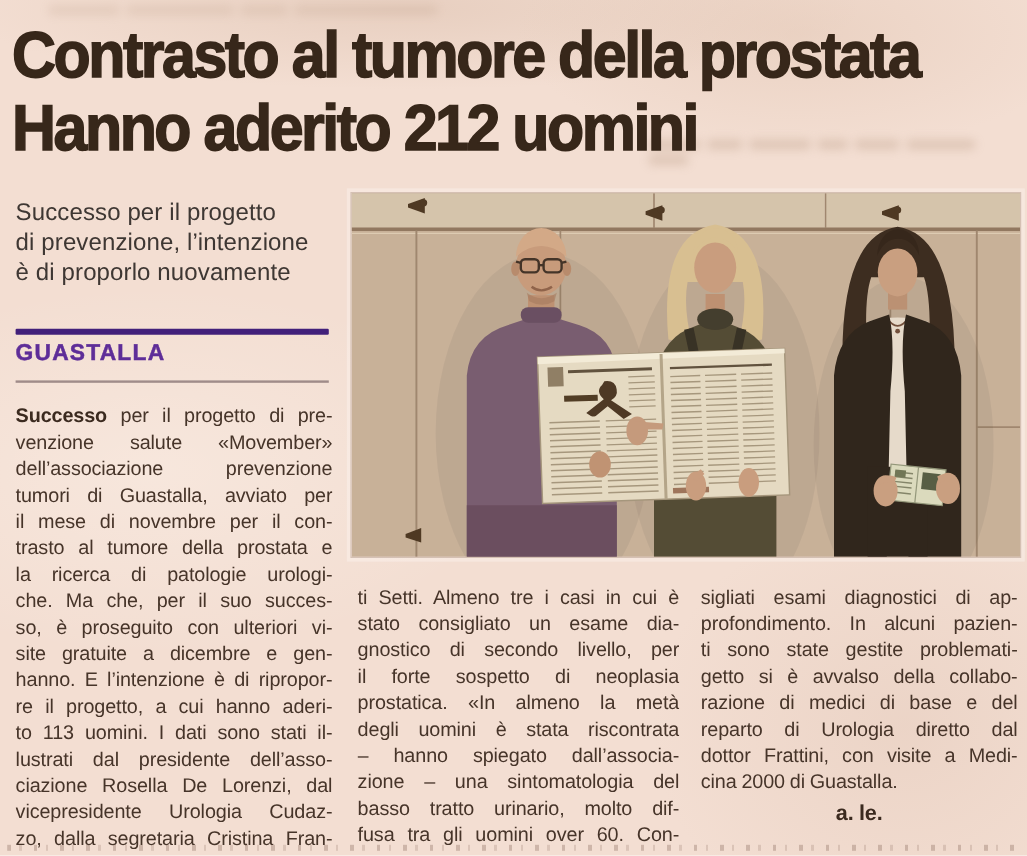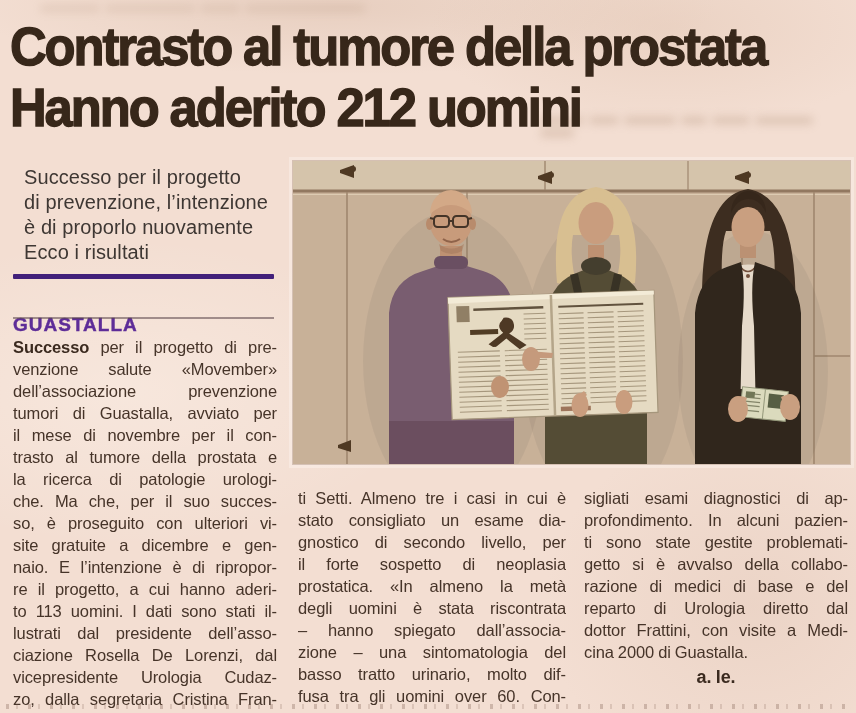--- a/index.html
+++ b/index.html
@@ -15,26 +15,26 @@
     color:#44332a;
   }
   .headline{
     position:absolute; left:10px; top:16px; width:846px;
     font-weight:700; font-size:54px; line-height:61px; letter-spacing:-2.2px;
     color:#37271a; -webkit-text-stroke:1.3px #37271a;
     transform:scaleX(.94); transform-origin:left top; white-space:nowrap;
   }
   .standfirst{
     position:absolute; left:13px; top:165px; width:266px;
-    font-size:20px; line-height:25px; color:#3e3733; letter-spacing:.1px;margin-left:11px;
+    font-size:20px; line-height:25px; color:#3e3733; letter-spacing:.1px;
   }
   .rule-thick{ position:absolute; left:13px; top:274px; width:261px; height:5px; background:#42207a; border-radius:1px;}
   .section-label{
     position:absolute; left:13px; top:284px;
-    font-size:19px; font-weight:700; letter-spacing:1px; color:#5e2d98;margin-top:30px;
+    font-size:19px; font-weight:700; letter-spacing:1px; color:#5e2d98;
     -webkit-text-stroke:.4px #5e2d98;
   }
   .rule-thin{ position:absolute; left:13px; top:317px; width:261px; height:2px; background:rgba(90,70,75,.55);}
   .body-col{ font-size:16.5px; line-height:22px; color:#463429; letter-spacing:-.1px; word-spacing:-.5px;}
   .body-col .line{ text-align:justify; text-align-last:justify; height:22px; overflow:hidden; }
   .col-left{ position:absolute; left:13px; top:336px; width:264px;}
   .col-mid{ position:absolute; left:298px; top:487px; width:268px;}
   .col-right{ position:absolute; left:584px; top:487px; width:264px;}
   .col-right .lines > .line:last-child{ text-align-last:left; }
   .lead-word{ font-weight:700; color:#3b2a1f;}
@@ -75,21 +75,20 @@
 
   <h1 class="headline" style="margin:0;">
     <div>Contrasto al tumore della prostata</div>
     <div>Hanno aderito 212 uomini</div>
   </h1>
 
   <div class="standfirst">
       <div class="line">Successo per il progetto</div>
       <div class="line">di prevenzione, l’intenzione</div>
       <div class="line">è di proporlo nuovamente</div>
-      <div class="line">Ecco i risultati</div>
     </div>
 
   <div class="rule-thick"></div>
   <div class="section-label">GUASTALLA</div>
   <div class="rule-thin"></div>
 
   <div class="body-col col-left">
     <div class="line">
       <span class="lead-word">Successo</span>
       <span>per il progetto di pre-</span>
@@ -97,21 +96,21 @@
     <div class="lines">
         <div class="line">venzione salute «Movember»</div>
         <div class="line">dell’associazione prevenzione</div>
         <div class="line">tumori di Guastalla, avviato per</div>
         <div class="line">il mese di novembre per il con-</div>
         <div class="line">trasto al tumore della prostata e</div>
         <div class="line">la ricerca di patologie urologi-</div>
         <div class="line">che. Ma che, per il suo succes-</div>
         <div class="line">so, è proseguito con ulteriori vi-</div>
         <div class="line">site gratuite a dicembre e gen-</div>
-        <div class="line">naio. E l’intenzione è di ripropor-</div>
+        <div class="line">hanno. E l’intenzione è di ripropor-</div>
         <div class="line">re il progetto, a cui hanno aderi-</div>
         <div class="line">to 113 uomini. I dati sono stati il-</div>
         <div class="line">lustrati dal presidente dell’asso-</div>
         <div class="line">ciazione Rosella De Lorenzi, dal</div>
         <div class="line">vicepresidente Urologia Cudaz-</div>
         <div class="line">zo, dalla segretaria Cristina Fran-</div>
       </div>
   </div>
 
   <figure class="photo" style="margin:0;">

